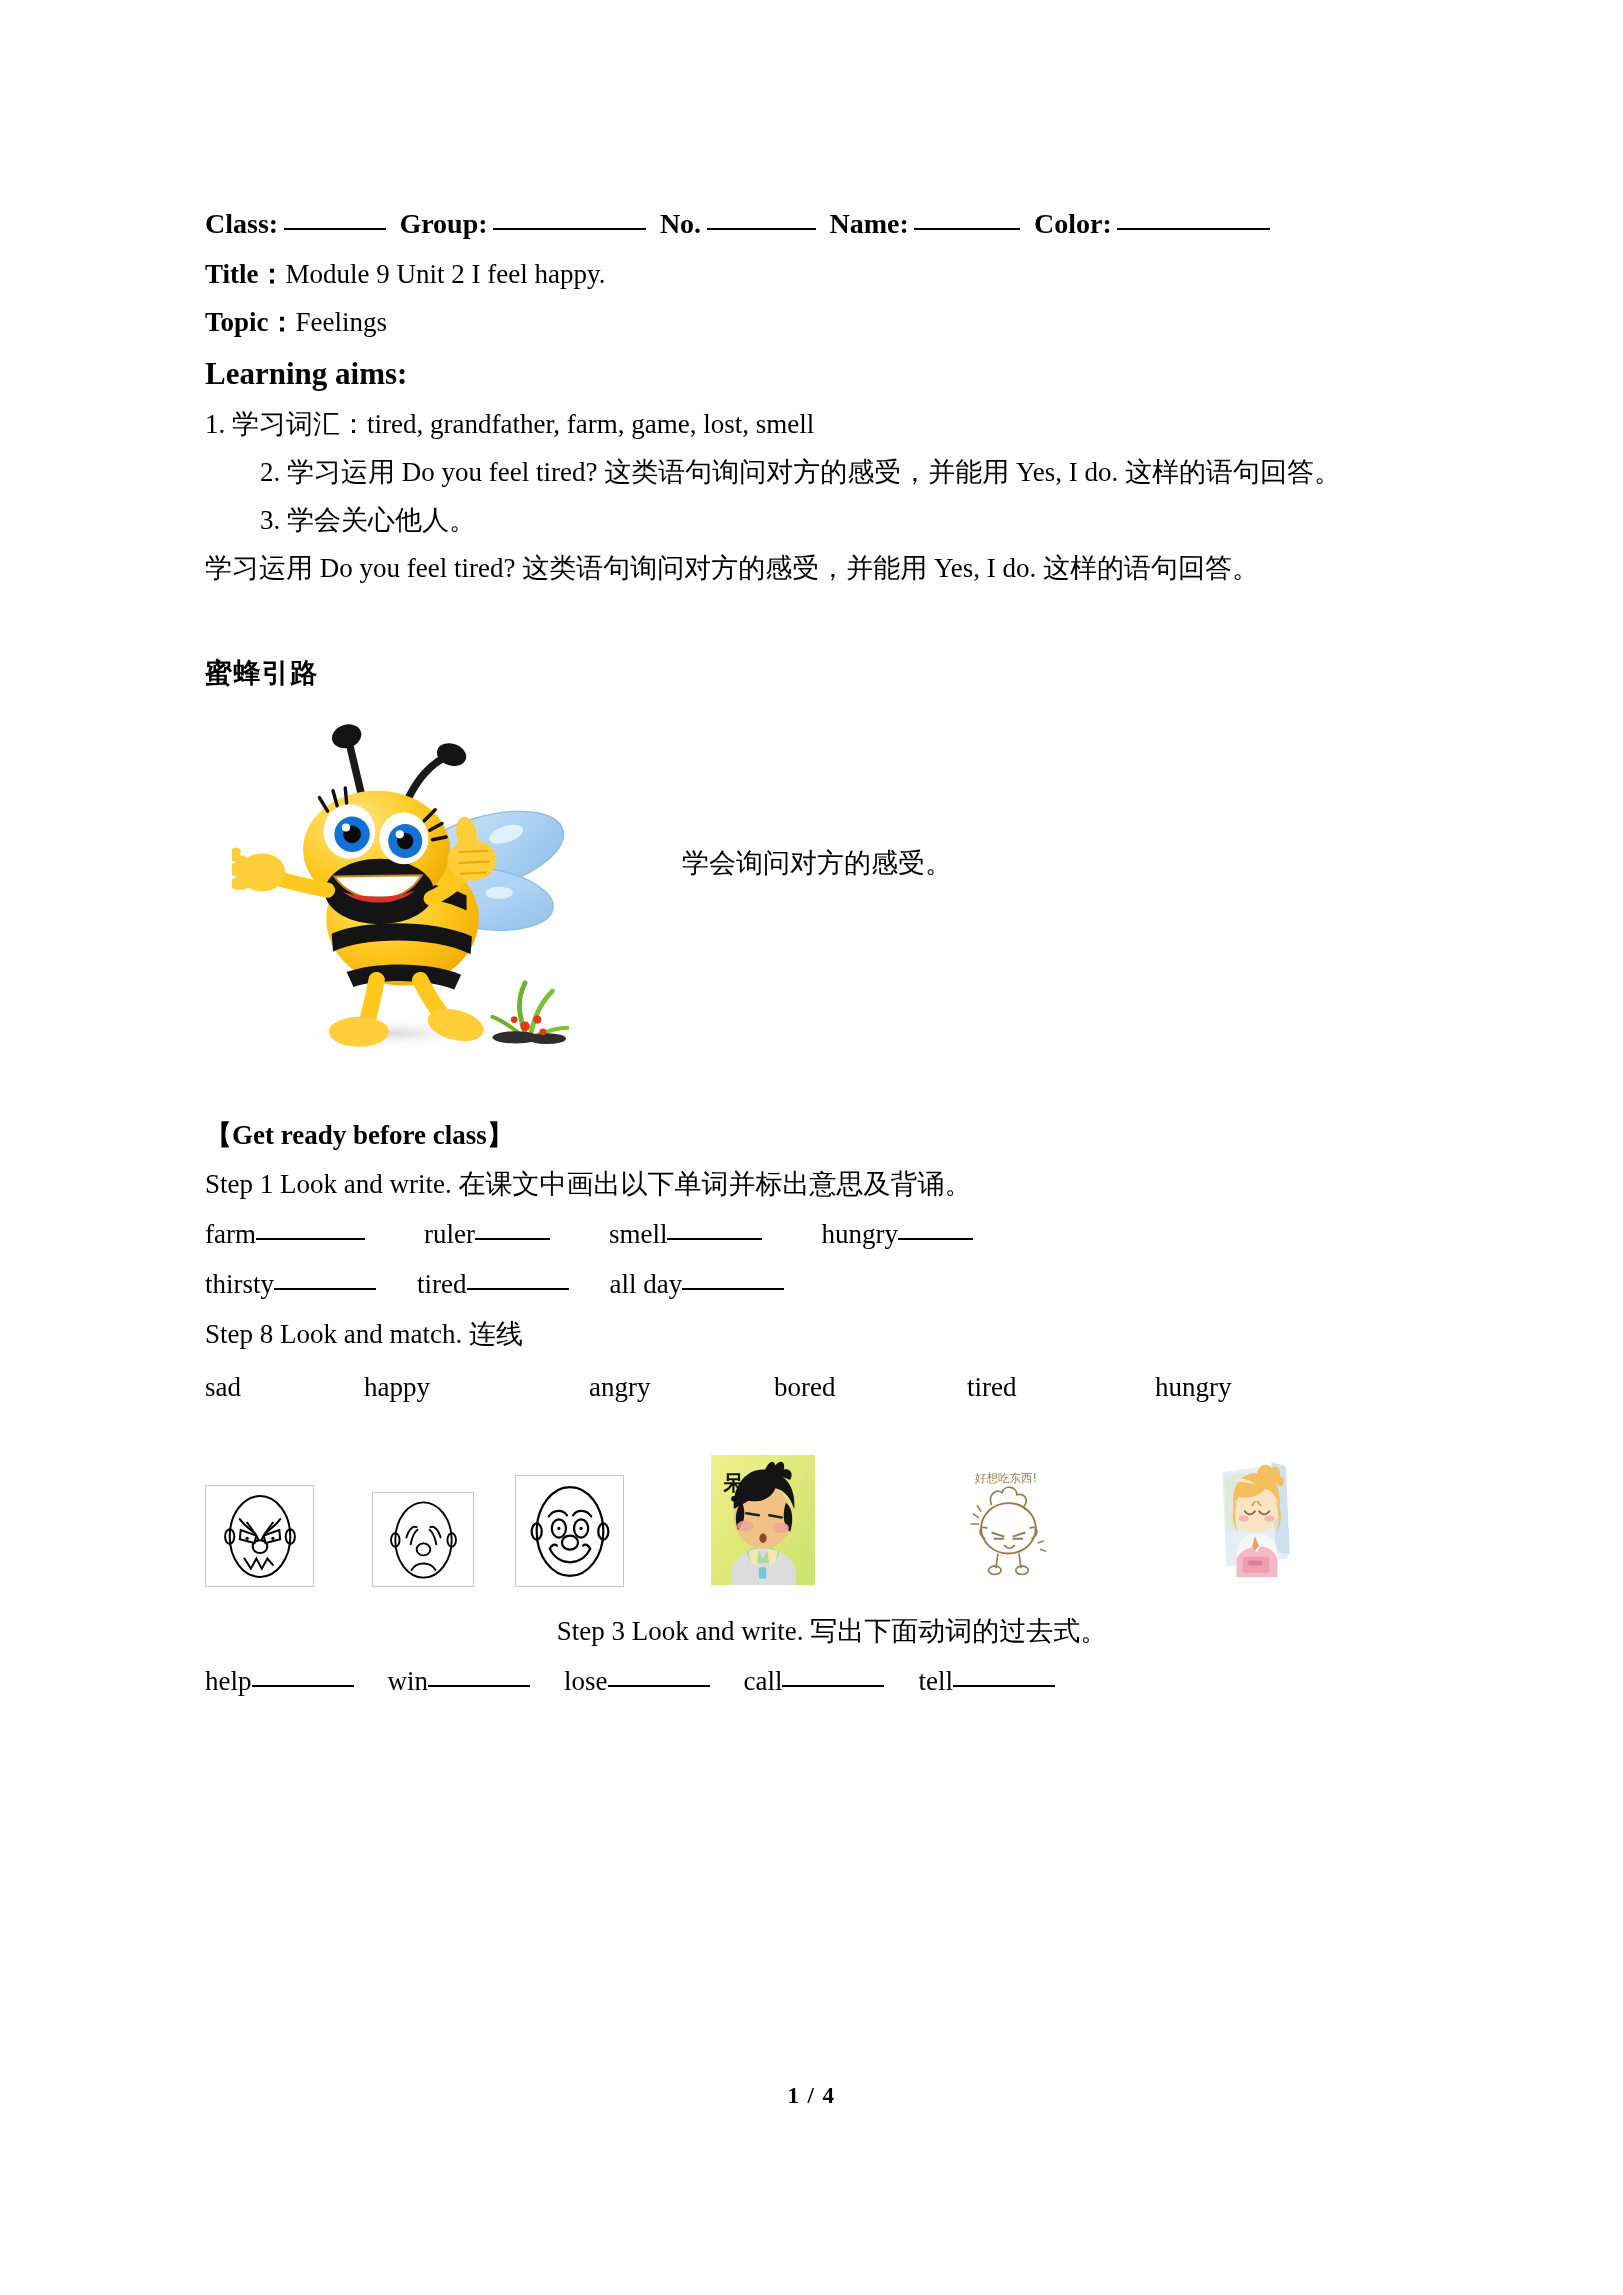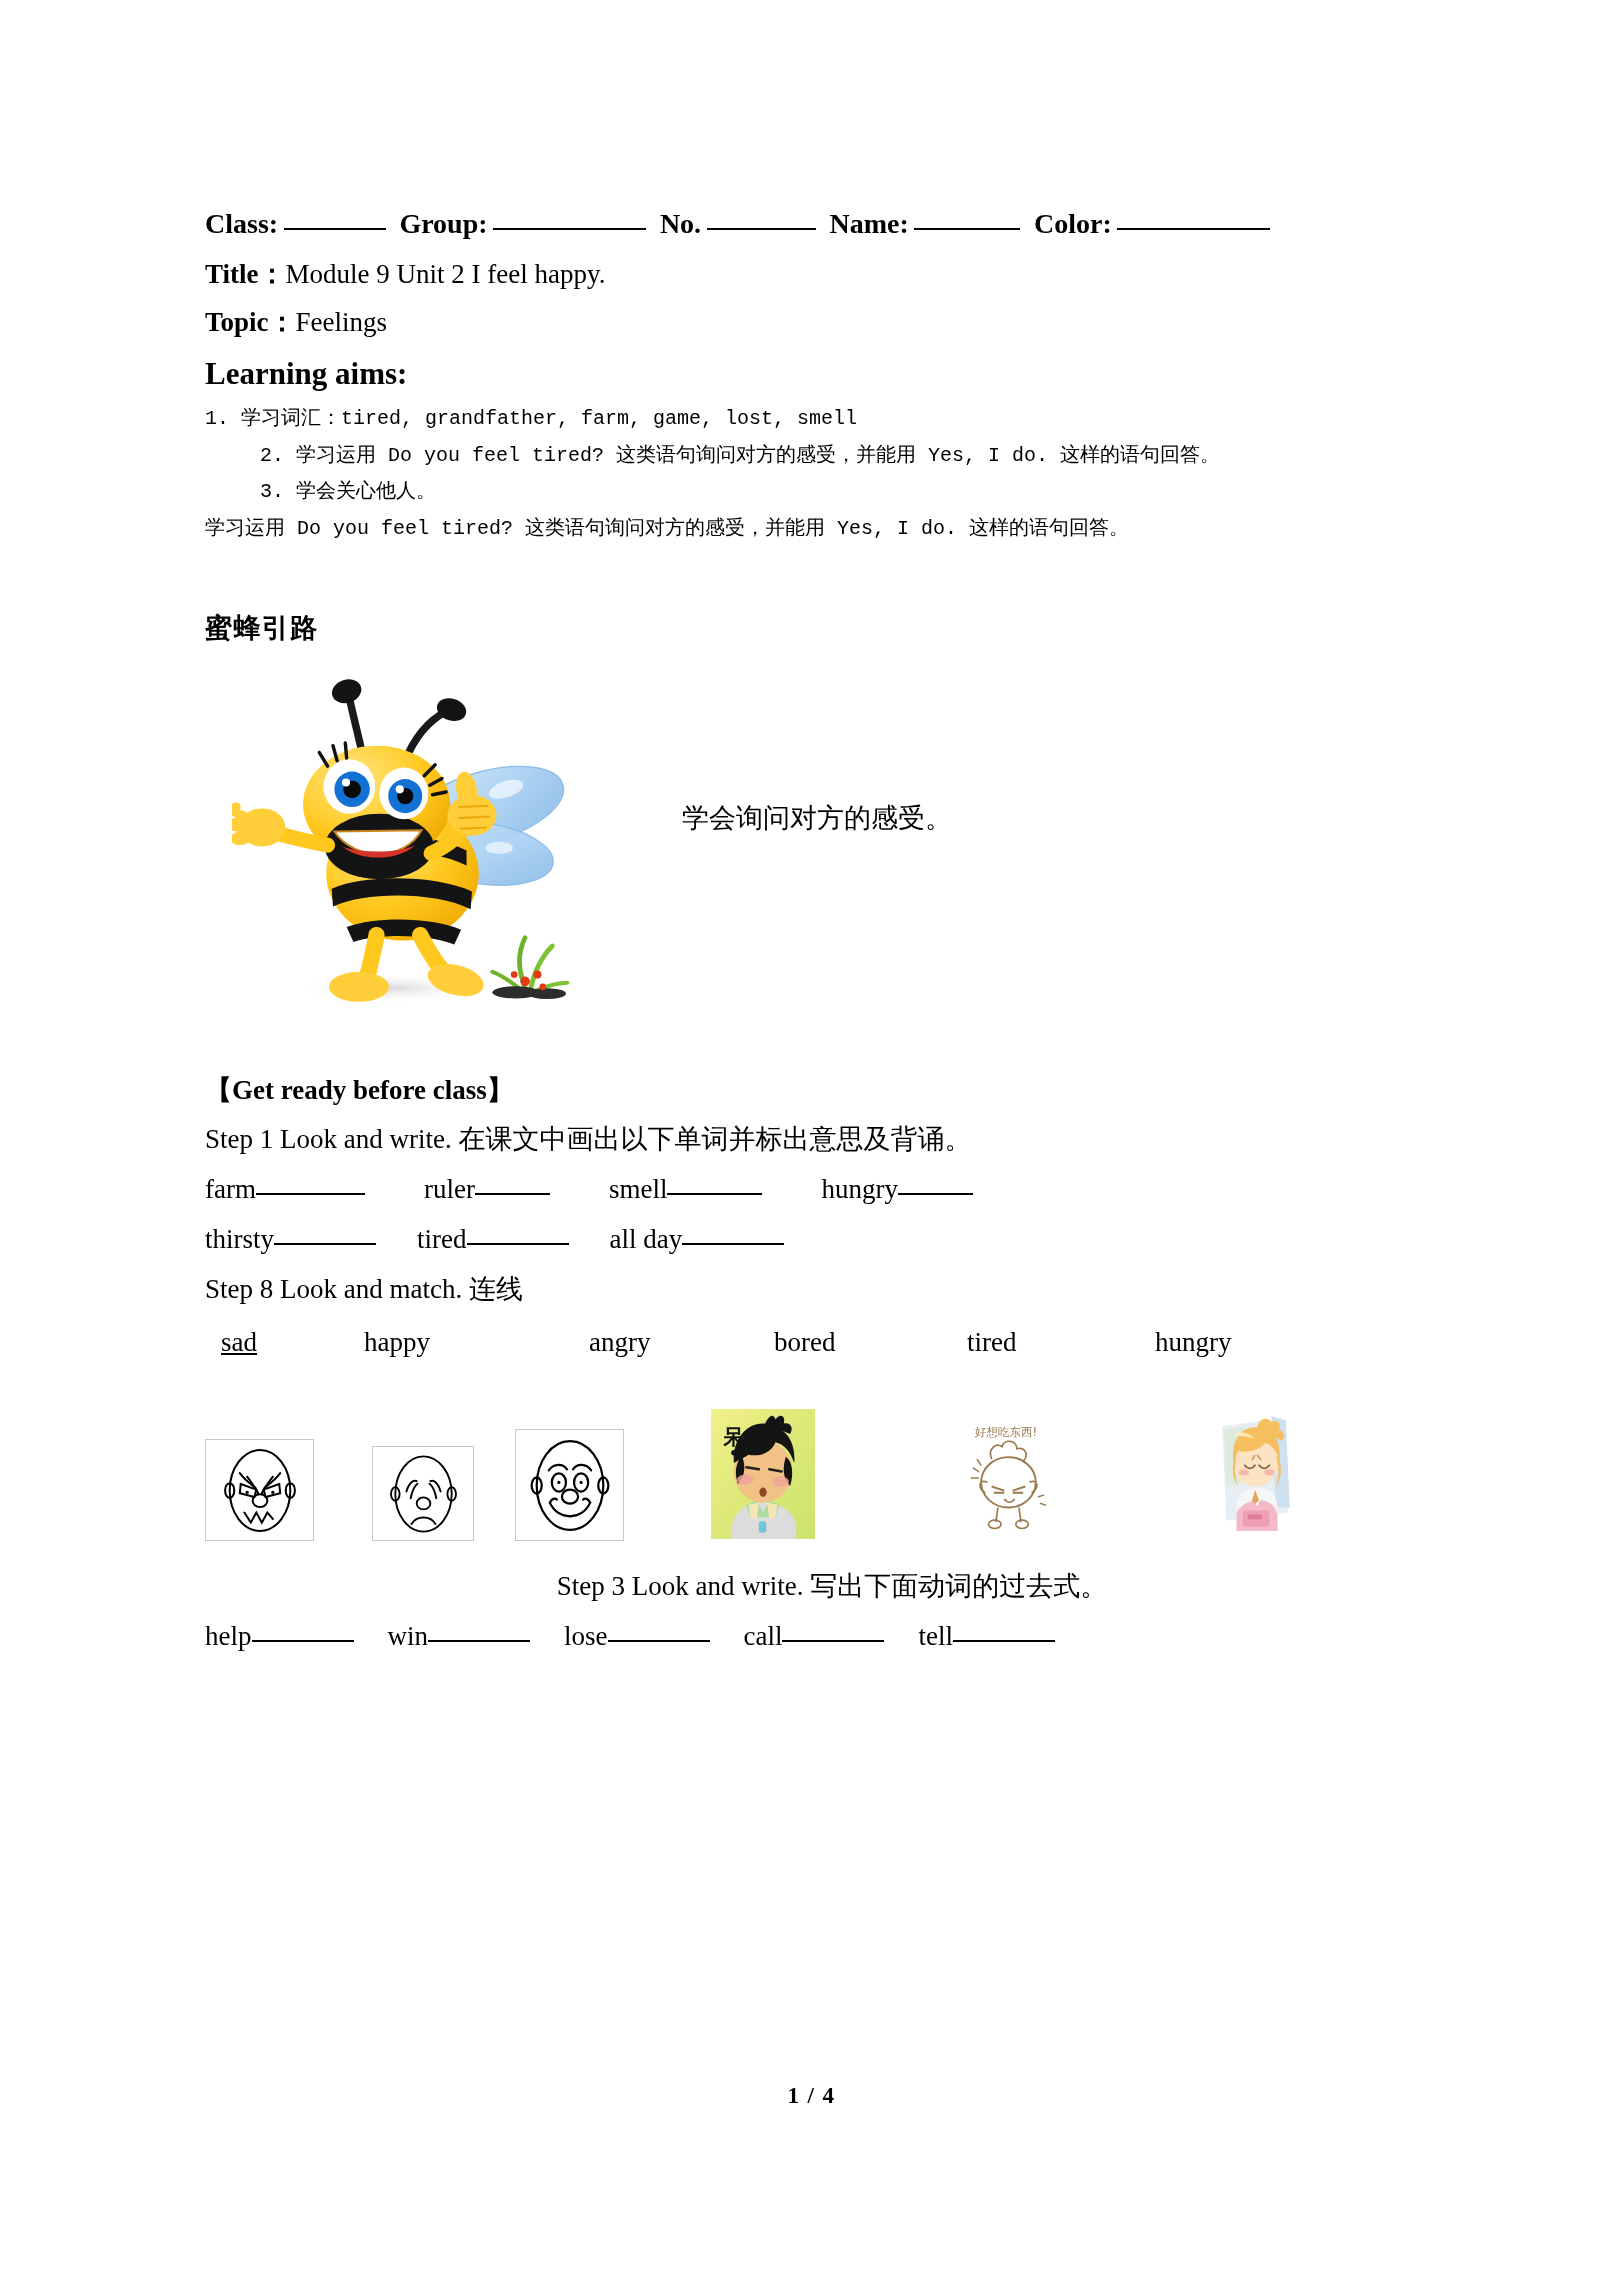--- a/index.html
+++ b/index.html
@@ -50,25 +50,24 @@
   .kv .v { font-weight: normal; text-align: center; }
 
   .h-sec {
     font-size: 31px;
     font-weight: bold;
     line-height: 1.5;
     margin-bottom: 5.5px;
   }
 
   .para {
-    font-size: 20px;
+    font-size: 27px;
     line-height: 1.62;
     text-align: justify;
     margin-bottom: 4.1px;
-    font-family: Liberation Mono, monospace;
   }
   .para.indent { text-indent: 55px; }
 
   
   .bee-title {
     font-size: 27px;
     font-weight: bold;
     margin-top: 65px;
     margin-bottom: 2.7px;
     letter-spacing: 1.4px;
@@ -272,21 +271,21 @@
     </div>
     <div class="blanks-row" id="s1r1"><span class="item"><span>farm</span><span class="ul" style="width: 109px;"></span></span><span style="display: inline-block; width: 59px;"></span><span class="item"><span>ruler</span><span class="ul" style="width: 75px;"></span></span><span style="display: inline-block; width: 59px;"></span><span class="item"><span>smell</span><span class="ul" style="width: 95px;"></span></span><span style="display: inline-block; width: 59px;"></span><span class="item"><span>hungry</span><span class="ul" style="width: 75px;"></span></span></div>
     <div class="blanks-row" id="s1r2"><span class="item"><span>thirsty</span><span class="ul" style="width: 102px;"></span></span><span style="display: inline-block; width: 41px;"></span><span class="item"><span>tired</span><span class="ul" style="width: 102px;"></span></span><span style="display: inline-block; width: 41px;"></span><span class="item"><span>all day</span><span class="ul" style="width: 102px;"></span></span></div>
 
     <div class="step">
       <span>Step 8 Look and match.</span>
       <span>连线</span>
     </div>
 
     <div class="match-words" id="s2words">
-        <span style="left: 16px; text-decoration: underline;">sad</span>
+        <span style="left: 0px;">sad</span>
         <span style="left: 159px;">happy</span>
         <span style="left: 351px; margin-left: 33px;">angry</span>
         <span style="left: 569px;">bored</span>
         <span style="left: 762px;">tired</span>
         <span style="left: 950px;">hungry</span>
       </div>
     <div class="match-imgs" id="s2imgs">
         <div class="cell" style="left: 0px;">
           <div class="face-box" style="width: 109px; height: 102px;"><svg viewBox="0 0 100 110" width="108" height="101">
               <ellipse cx="17" cy="55" rx="5" ry="8" stroke="#000" stroke-width="2.2" fill="none" stroke-linecap="round"></ellipse>

